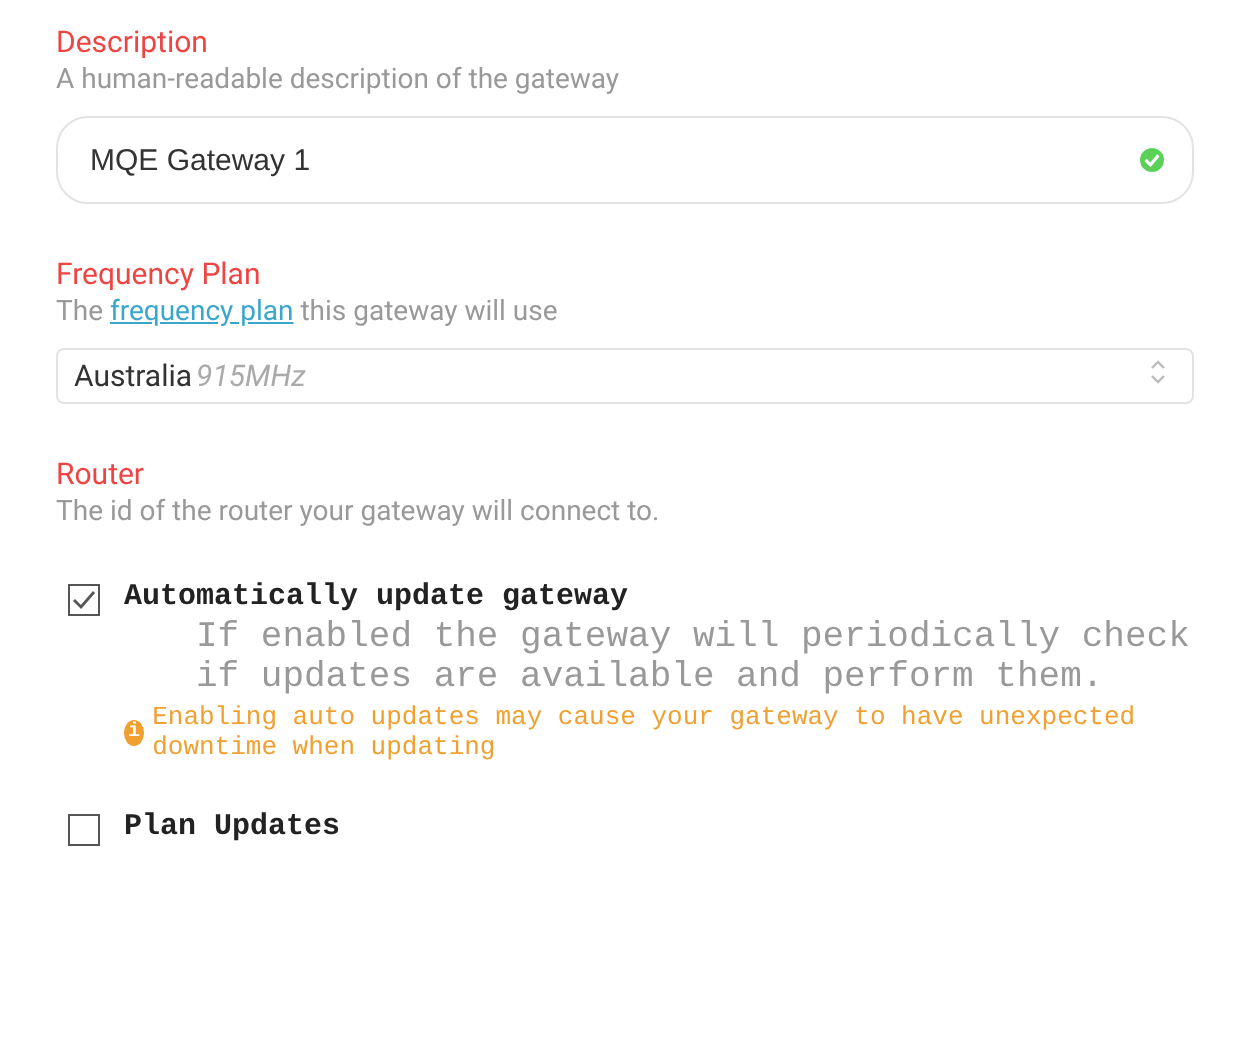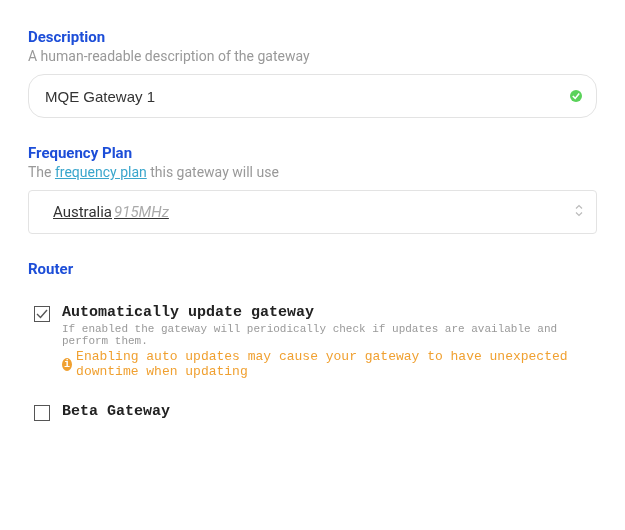--- a/index.html
+++ b/index.html
@@ -7,25 +7,24 @@
       margin: 0;
       padding: 12px 28px;
       font-family: -apple-system, BlinkMacSystemFont, "Segoe UI", Roboto, sans-serif;
       font-size: 14px;
       color: #333;
       background: #fff;
       width: 625px;
     }
     .field { margin-bottom: 26px; }
     .field-label {
-      font-weight: 700;
+      font-weight: 400;
       font-size: 15px;
-      color: #1d4ed8;
+      color: #ef4444;
       margin-bottom: 2px;
-      margin-top: 16px;
     }
     .field-help {
       color: #999;
       font-size: 14px;
       margin-bottom: 10px;
     }
     .field-help a {
       color: #3aa6cc;
       text-decoration: underline;
     }
@@ -59,45 +58,44 @@
       display: flex;
       align-items: center;
       justify-content: center;
     }
     .valid-icon svg { display: block; }
     .select-wrap {
       position: relative;
       border: 1px solid #e3e3e3;
       border-radius: 4px;
       background: #fff;
-      height: 44px;
+      height: 28px;
       display: flex;
       align-items: center;
-      padding: 0 24px;
+      padding: 0 8px;
       cursor: pointer;
-      text-decoration: underline;
     }
     .select-primary { color: #333; font-size: 15px; }
     .select-secondary { color: #aaa; font-size: 15px; margin-left: 2px; font-style: italic; }
     .select-carets {
       position: absolute;
       right: 12px;
       top: 50%;
       transform: translateY(-50%);
       color: #bbb;
     }
     .checkbox-row {
       display: flex;
       align-items: flex-start;
       margin: 0 0 24px 6px;
     }
     .checkbox-row svg.checkbox { flex-shrink: 0; margin-right: 12px; margin-top: 2px; cursor: pointer; }
     .cb-content { flex: 1; font-family: Liberation Mono, monospace; }
     .cb-label { font-weight: 700; font-size: 15px; color: #222; }
-    .cb-help { color: #999; font-size: 11px; margin-top: 2px; }
+    .cb-help { color: #999; font-size: 18px; margin-top: 2px; margin-left: 36px; }
     .cb-warn { color: #f0a030; font-size: 13px; margin-top: 2px; display: flex; align-items: center; }
     .cb-warn .warn-icon {
       width: 13px; height: 13px; background: #f0a030; border-radius: 50%;
       display: inline-flex; align-items: center; justify-content: center;
       color: #fff; font-weight: 700; font-size: 10px; margin-right: 4px;
       font-style: normal;
     }
   </style>
 </head>
 <body>
@@ -127,20 +125,21 @@
       <svg width="10" height="14" viewBox="0 0 10 14">
         <path d="M2 5 L5 2 L8 5" stroke="#bbb" stroke-width="1.2" fill="none"></path>
         <path d="M2 9 L5 12 L8 9" stroke="#bbb" stroke-width="1.2" fill="none"></path>
       </svg>
     </span>
   </div>
 </div>
 
 <div class="field">
   <div class="field-label">Router</div>
+  <div class="field-help">The id of the router your gateway will connect to.</div>
 </div>
 
 <div class="checkbox-row">
   <svg class="checkbox" width="16" height="16" viewBox="0 0 16 16">
     <rect x="0.5" y="0.5" width="15" height="15" stroke="#555" fill="none"></rect>
     <path d="M3 8 L6.5 11.5 L13 4" stroke="#555" stroke-width="1.4" fill="none"></path>
   </svg>
   <div class="cb-content">
     <div class="cb-label">Automatically update gateway</div>
     <div class="cb-help">If enabled the gateway will periodically check if updates are available and perform them.</div>
@@ -149,15 +148,15 @@
       <span>Enabling auto updates may cause your gateway to have unexpected downtime when updating</span>
     </div>
   </div>
 </div>
 
 <div class="checkbox-row">
   <svg class="checkbox" width="16" height="16" viewBox="0 0 16 16">
     <rect x="0.5" y="0.5" width="15" height="15" stroke="#555" fill="none"></rect>
   </svg>
   <div class="cb-content">
-    <div class="cb-label">Beta Gateway</div>
+    <div class="cb-label">Plan Updates</div>
   </div>
 </div>
 
 </body></html>

